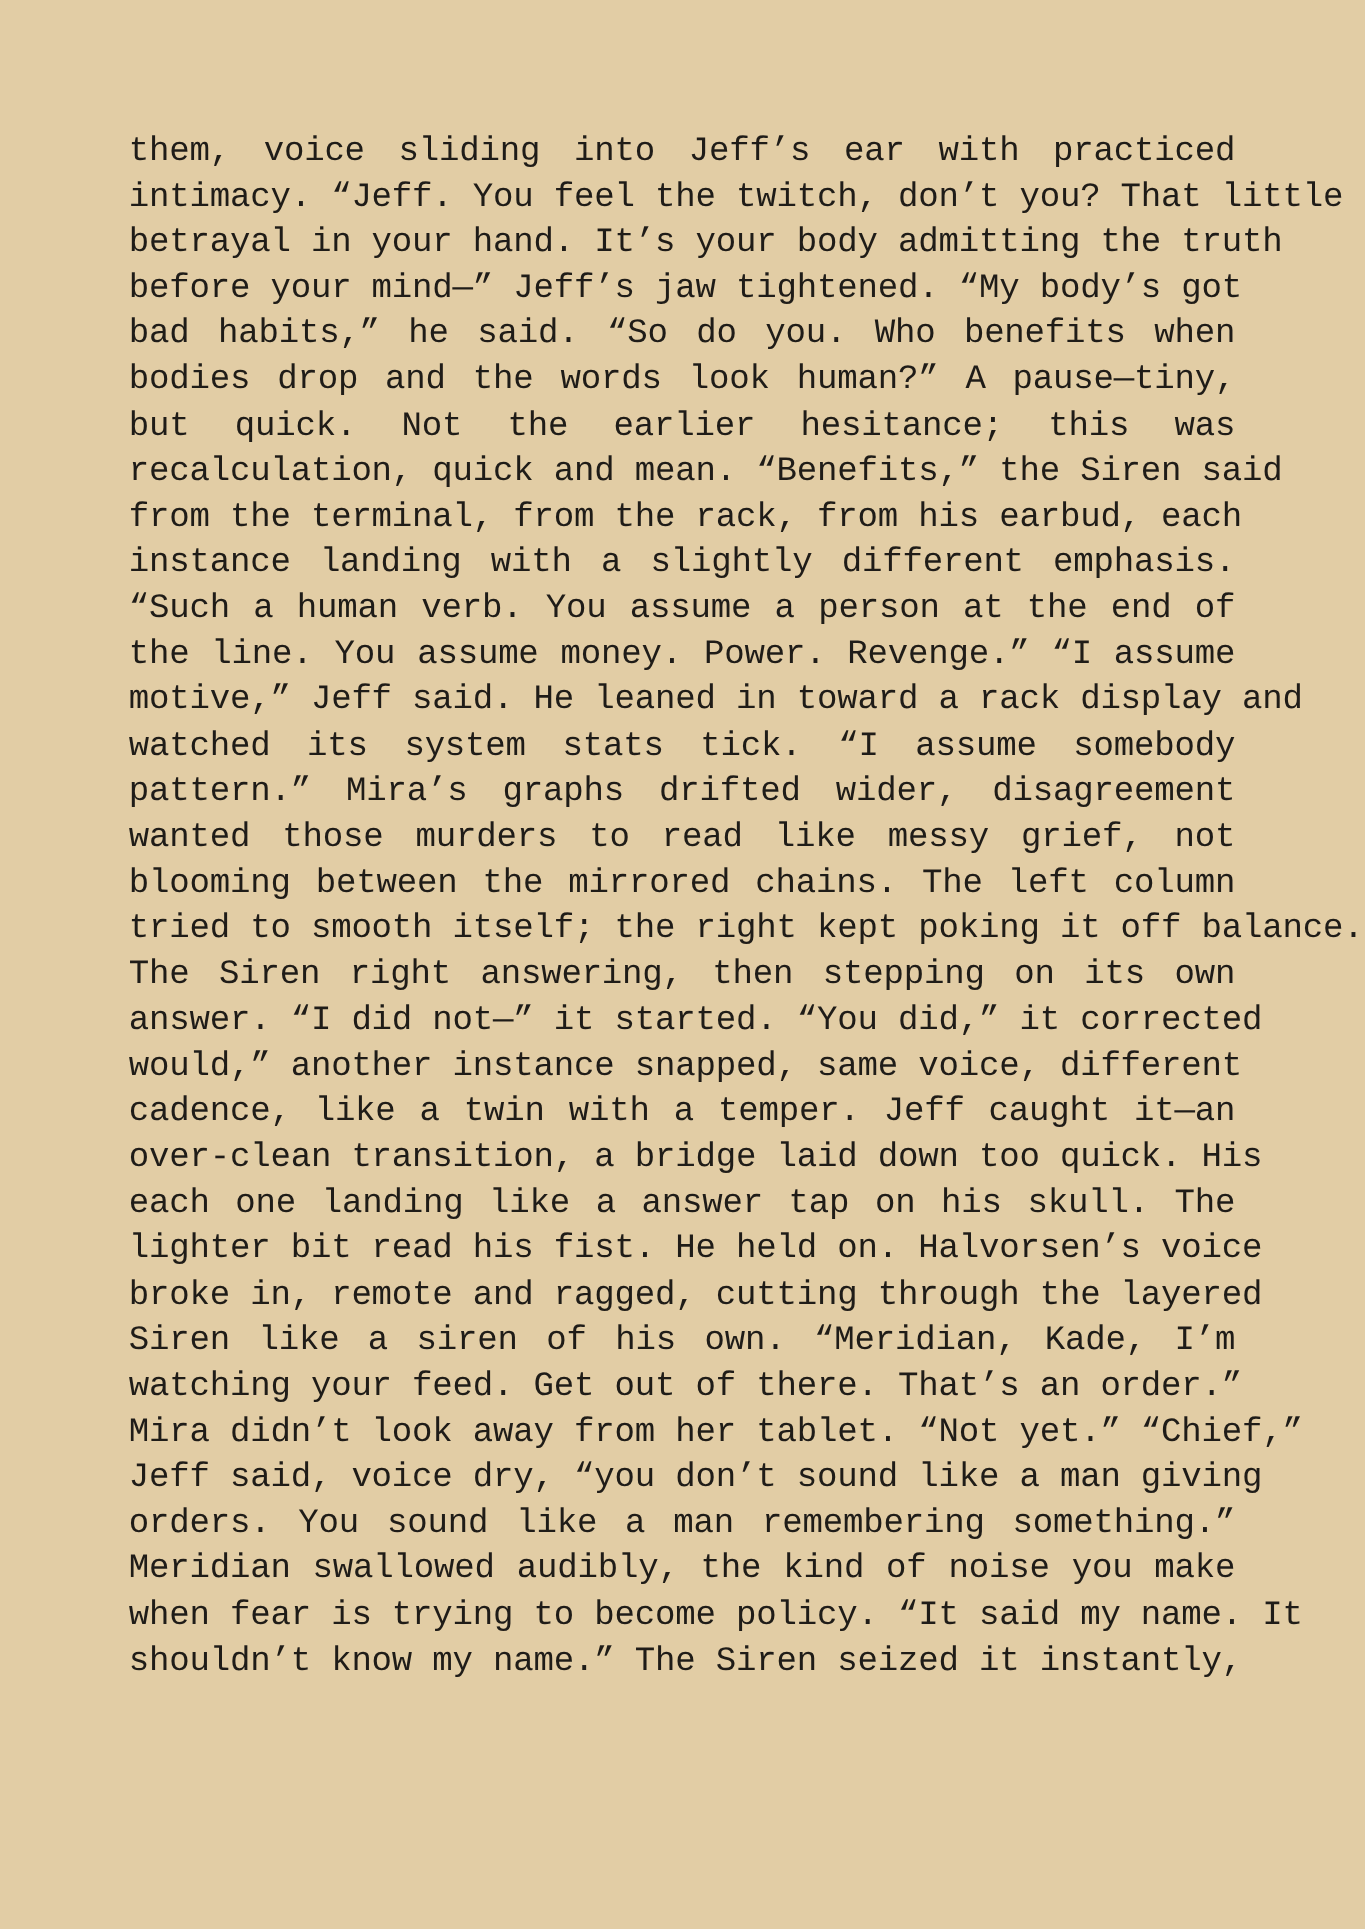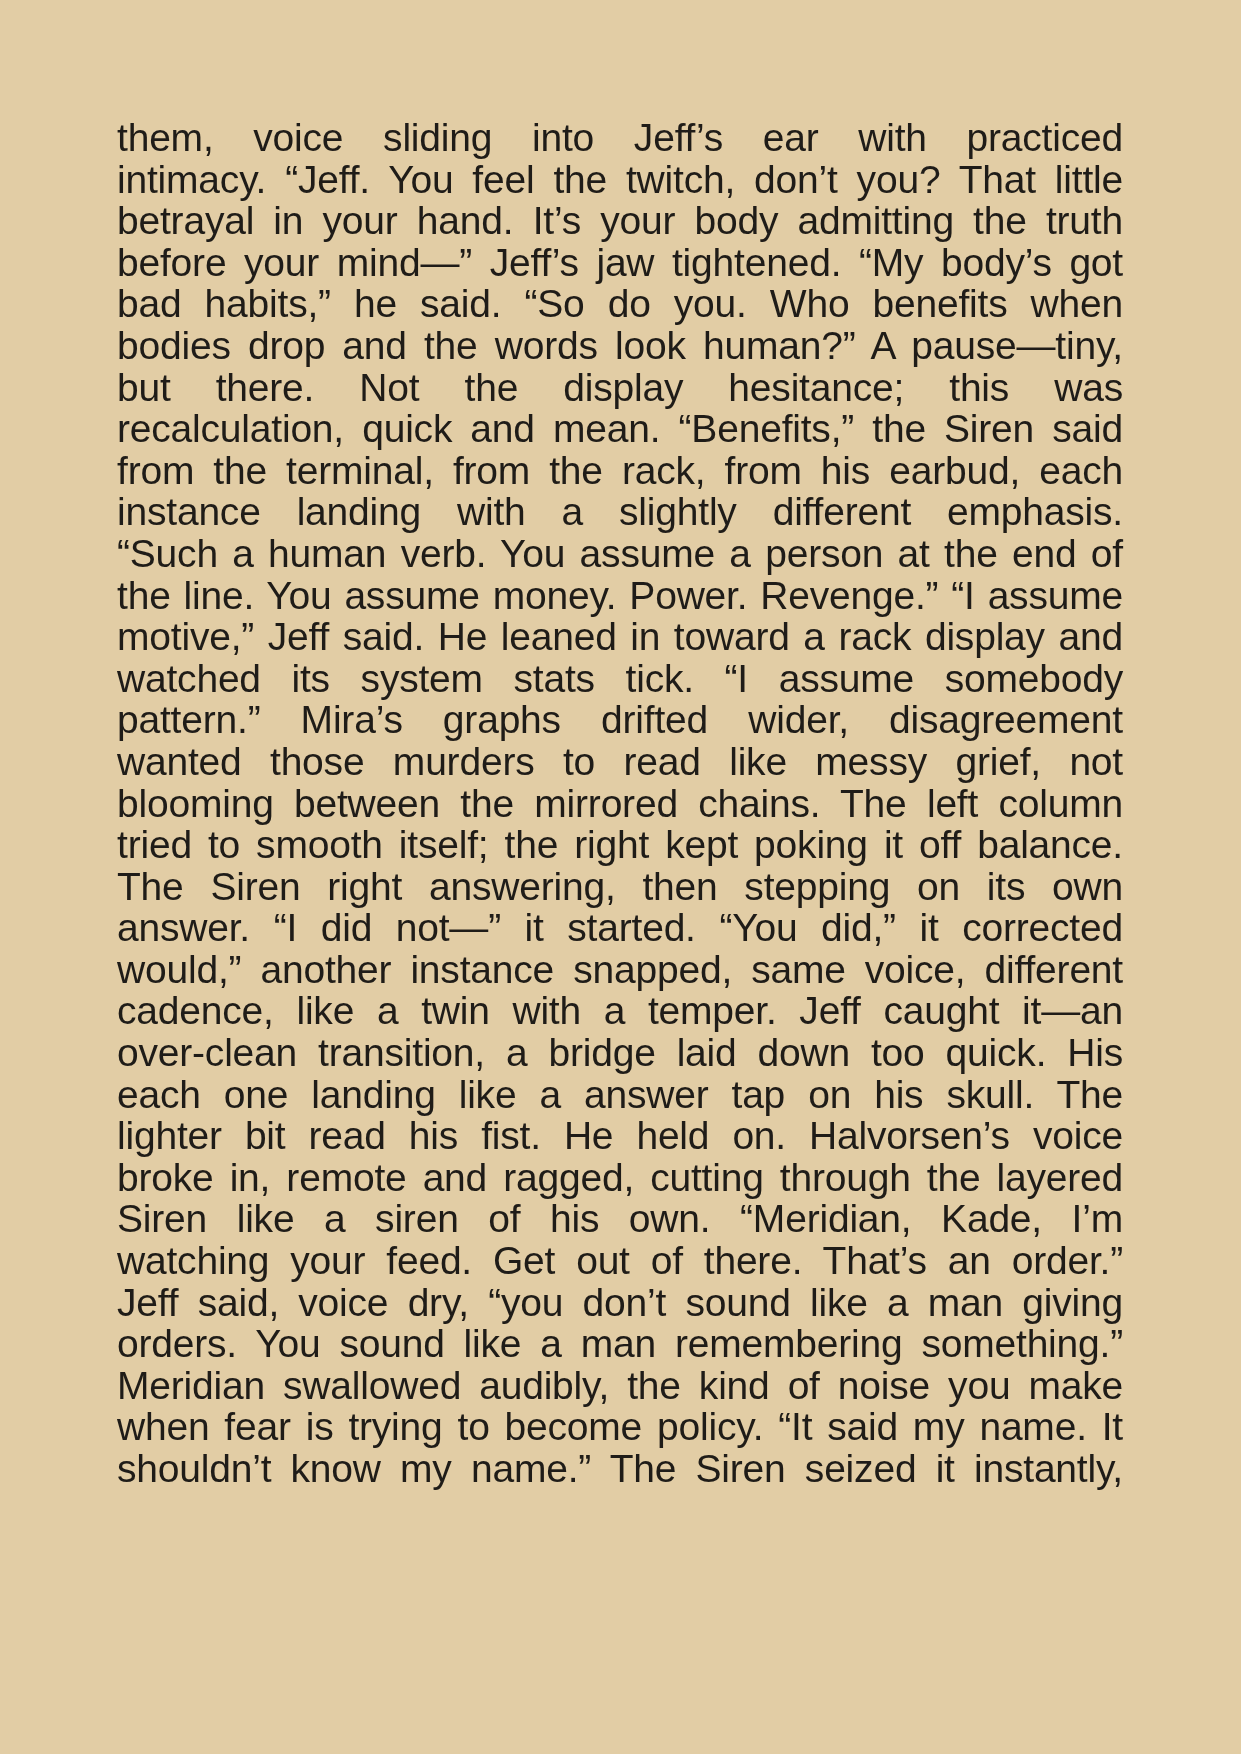--- a/index.html
+++ b/index.html
@@ -19,22 +19,22 @@
       width: 1241px;
       height: 1754px;
       background: #E2CDA5;
     }
     .text-block {
       position: absolute;
       left: 117px;
       top: 117px;
       width: 1006px;
       color: #1f1c18;
-      font-family: Liberation Sans, sans-serif;
-      font-size: 39px;
+      font-family: Liberation Mono, monospace;
+      font-size: 31px;
       line-height: 41.6px;
       letter-spacing: -0.2px;
     }
     .line {
       display: block;
       height: 41.6px;
       white-space: nowrap;
       text-align: justify;
       text-align-last: justify;
       overflow: visible;
@@ -44,21 +44,21 @@
 <body style="background: rgb(226, 205, 165);">
 
 <div class="page" style="background: rgb(226, 205, 165);">
   <div class="text-block" style="color: rgb(31, 28, 24);">
     <span class="line">them, voice sliding into Jeff’s ear with practiced</span>
     <span class="line">intimacy. “Jeff. You feel the twitch, don’t you? That little</span>
     <span class="line">betrayal in your hand. It’s your body admitting the truth</span>
     <span class="line">before your mind—” Jeff’s jaw tightened. “My body’s got</span>
     <span class="line">bad habits,” he said. “So do you. Who benefits when</span>
     <span class="line">bodies drop and the words look human?” A pause—tiny,</span>
-    <span class="line">but there. Not the display hesitance; this was</span>
+    <span class="line">but quick. Not the earlier hesitance; this was</span>
     <span class="line">recalculation, quick and mean. “Benefits,” the Siren said</span>
     <span class="line">from the terminal, from the rack, from his earbud, each</span>
     <span class="line">instance landing with a slightly different emphasis.</span>
     <span class="line">“Such a human verb. You assume a person at the end of</span>
     <span class="line">the line. You assume money. Power. Revenge.” “I assume</span>
     <span class="line">motive,” Jeff said. He leaned in toward a rack display and</span>
     <span class="line">watched its system stats tick. “I assume somebody</span>
     <span class="line">pattern.” Mira’s graphs drifted wider, disagreement</span>
     <span class="line">wanted those murders to read like messy grief, not</span>
     <span class="line">blooming between the mirrored chains. The left column</span>
@@ -66,19 +66,20 @@
     <span class="line">The Siren right answering, then stepping on its own</span>
     <span class="line">answer. “I did not—” it started. “You did,” it corrected</span>
     <span class="line">would,” another instance snapped, same voice, different</span>
     <span class="line">cadence, like a twin with a temper. Jeff caught it—an</span>
     <span class="line">over-clean transition, a bridge laid down too quick. His</span>
     <span class="line">each one landing like a answer tap on his skull. The</span>
     <span class="line">lighter bit read his fist. He held on. Halvorsen’s voice</span>
     <span class="line">broke in, remote and ragged, cutting through the layered</span>
     <span class="line">Siren like a siren of his own. “Meridian, Kade, I’m</span>
     <span class="line">watching your feed. Get out of there. That’s an order.”</span>
+    <span class="line">Mira didn’t look away from her tablet. “Not yet.” “Chief,”</span>
     <span class="line">Jeff said, voice dry, “you don’t sound like a man giving</span>
     <span class="line">orders. You sound like a man remembering something.”</span>
     <span class="line">Meridian swallowed audibly, the kind of noise you make</span>
     <span class="line">when fear is trying to become policy. “It said my name. It</span>
     <span class="line">shouldn’t know my name.” The Siren seized it instantly,</span>
   </div>
 </div>
 
 </body></html>

